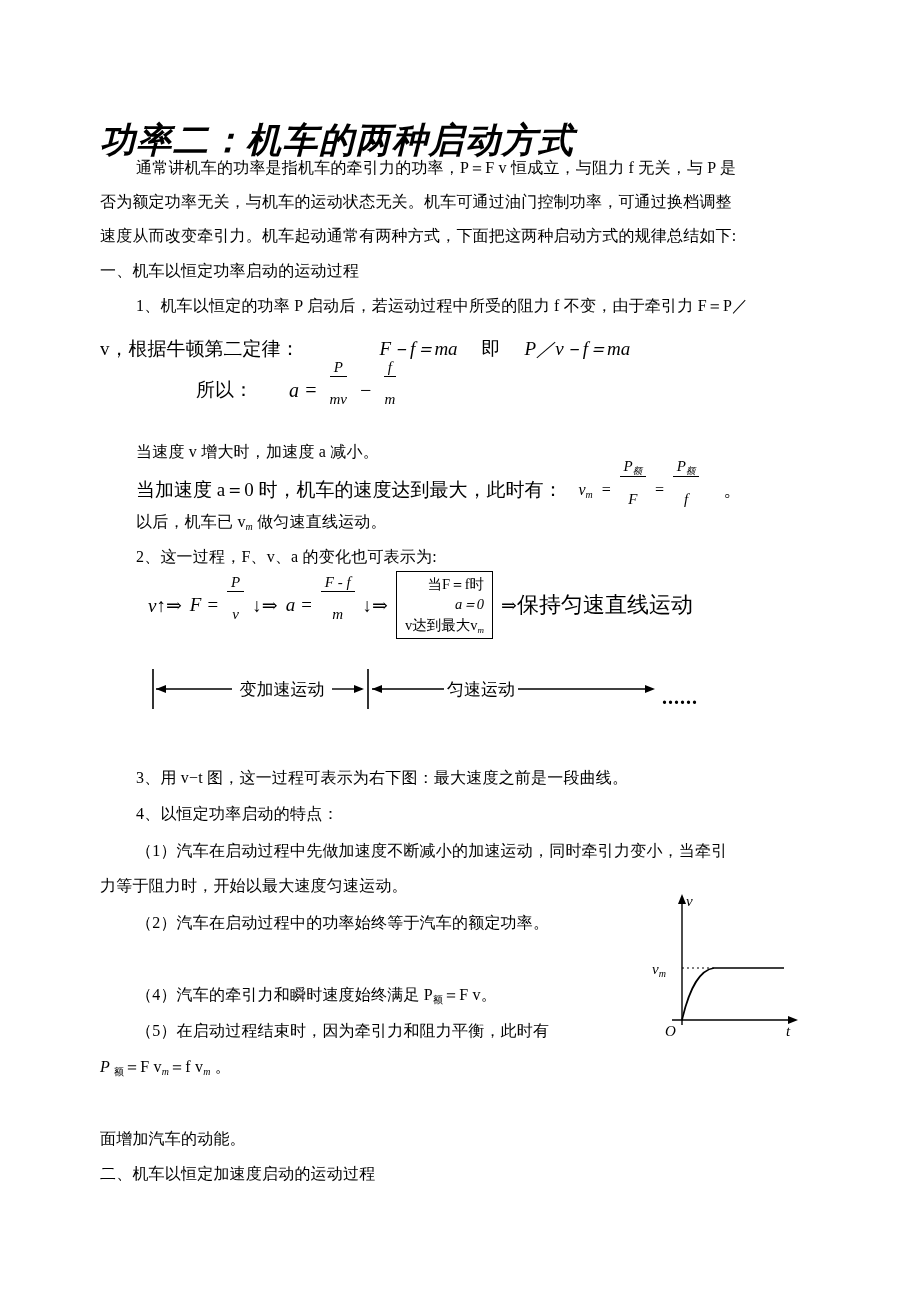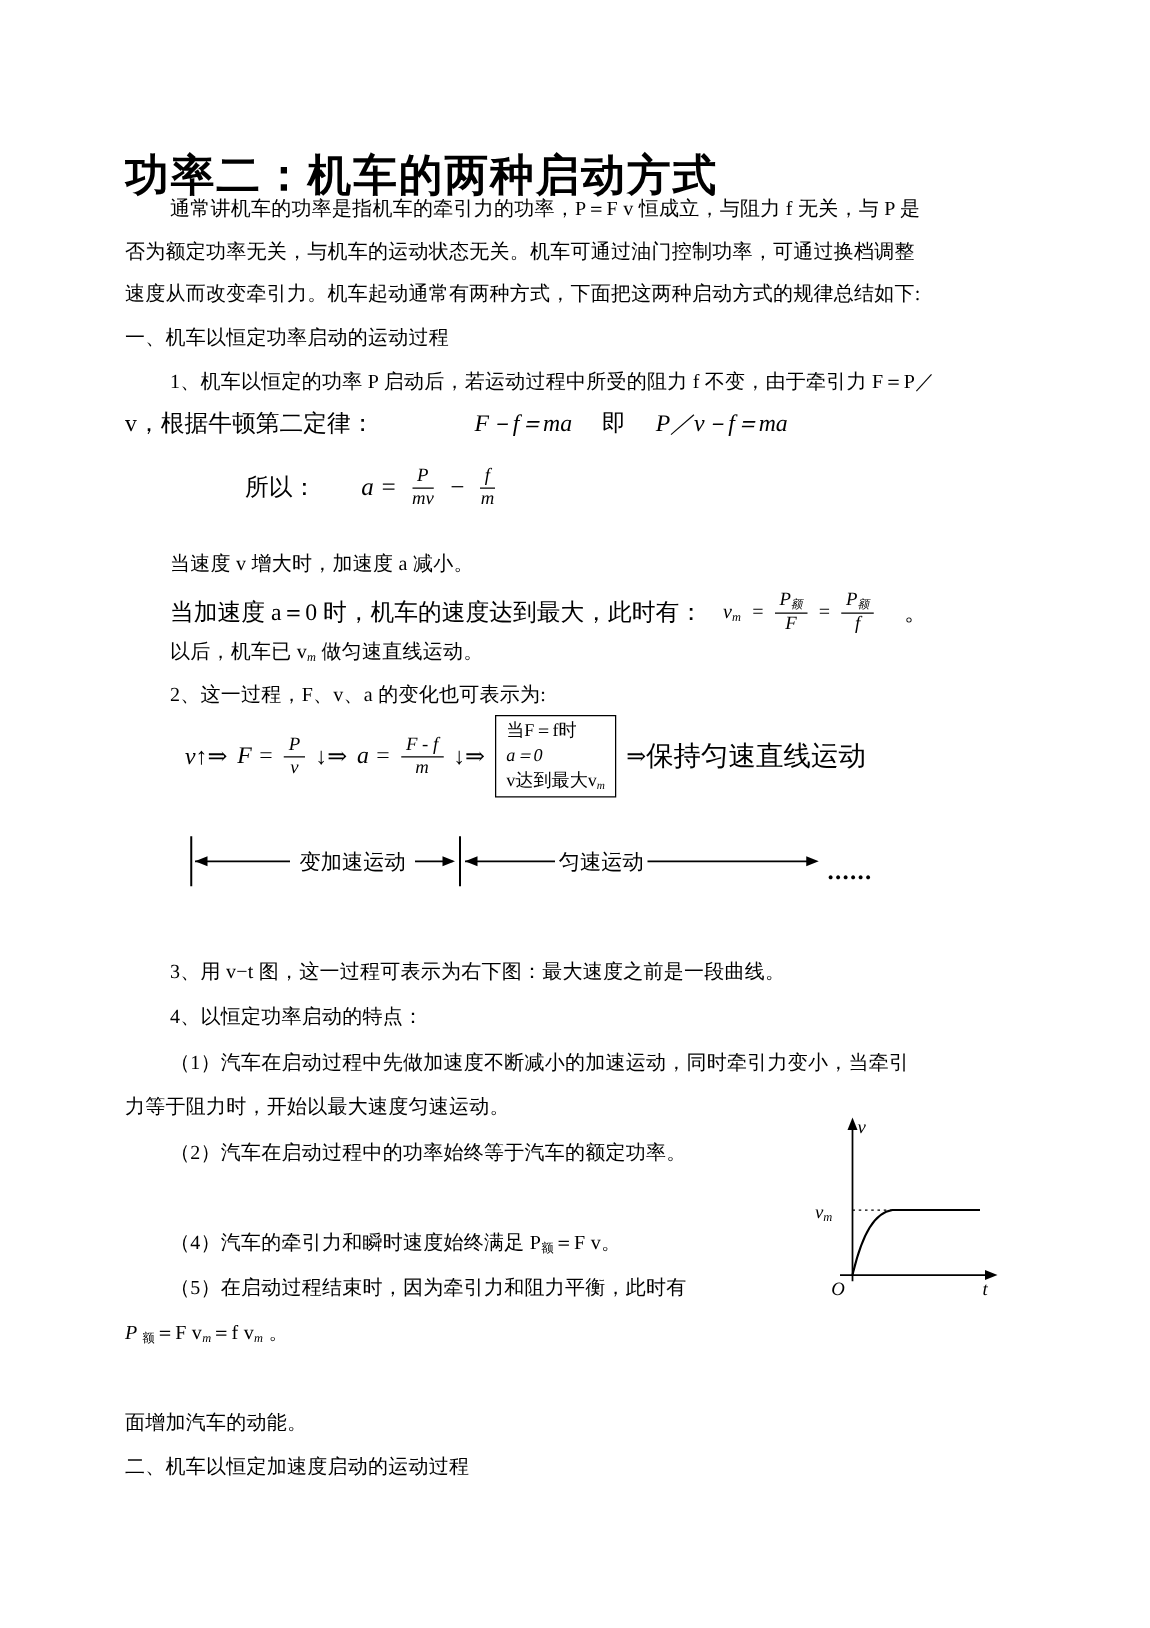--- a/index.html
+++ b/index.html
@@ -3,34 +3,34 @@
 <meta charset="utf-8">
 <style>
   html,body{margin:0;padding:0}
   body{
     width:920px;height:1302px;background:#ffffff;color:#000;
     font-family:"Liberation Serif","DejaVu Serif",serif;
   }
   .page{position:relative;width:920px;height:1302px;background:#fff;overflow:hidden}
   .title{
     position:absolute;left:100px;top:94px;font-size:35px;font-weight:700;
-    letter-spacing:1.5px;white-space:nowrap;
+    letter-spacing:1.5px;white-space:nowrap;font-style:italic;
   }
   .line{position:absolute;font-size:16px;white-space:nowrap;letter-spacing:.2px;line-height:1.3}
   .row{position:absolute;display:flex;align-items:center;white-space:nowrap;font-size:19px}
   .it{font-style:italic}
   .g16{margin-left:16px}.g24{margin-left:24px}.g56{margin-left:80px}.g36{margin-left:36px}.g8{margin-left:8px}
   .frac{display:inline-flex;flex-direction:column;align-items:center;font-style:italic;
         line-height:1.12;vertical-align:middle;font-size:15px}
   .frac .num{border-bottom:1px solid #000;padding:0 4px;display:block}
-  .frac .den{padding:0 4px;display:block}
+  .frac .den{padding:14px 4px;display:block}
   .frac.small{font-size:15px}
   .mathbig{font-size:20px;font-style:italic}
   .sub{font-size:.62em;vertical-align:-.28em}
-  .flowbox{border:1.6px solid #000;padding:2px 8px;text-align:left;
+  .flowbox{border:1.6px solid #000;padding:2px 8px;text-align:right;
            font-size:14.5px;line-height:1.4;display:inline-block}
   .dots{position:absolute;font-weight:700;font-size:20px;letter-spacing:1px}
   svg{font-family:"Liberation Serif","DejaVu Serif",serif}
   .svgt{font-size:15px;font-style:italic}
   .svgcn{font-size:17px}
 </style>
 </head>
 <body>
 
 <div class="page">
@@ -38,21 +38,21 @@
   <h1 class="title">功率二：机车的两种启动方式</h1>
 
   <div class="line" style="left:136px;top:158px">通常讲机车的功率是指机车的牵引力的功率，P＝F v 恒成立，与阻力 f 无关，与 P 是</div>
   <div class="line" style="left:100px;top:192px">否为额定功率无关，与机车的运动状态无关。机车可通过油门控制功率，可通过换档调整</div>
   <div class="line" style="left:100px;top:226px">速度从而改变牵引力。机车起动通常有两种方式，下面把这两种启动方式的规律总结如下:</div>
 
   <div class="line" style="left:100px;top:261px">一、机车以恒定功率启动的运动过程</div>
 
   <div class="line" style="left:136px;top:296px">1、机车以恒定的功率 P 启动后，若运动过程中所受的阻力 f 不变，由于牵引力 F＝P／</div>
 
-  <div class="row" style="left:100px;top:326px">
+  <div class="row" style="left:100px;top:336px">
     <span>v，根据牛顿第二定律：</span>
     <span class="it g56">F－f＝ma</span>
     <span class="g24">即</span>
     <span class="it g24">P／v－f＝ma</span>
   </div>
 
   <div class="row" style="left:196px;top:364px;height:52px">
     <span>所以：</span>
     <span class="mathbig g36">a =</span>
     <span class="frac g8">

